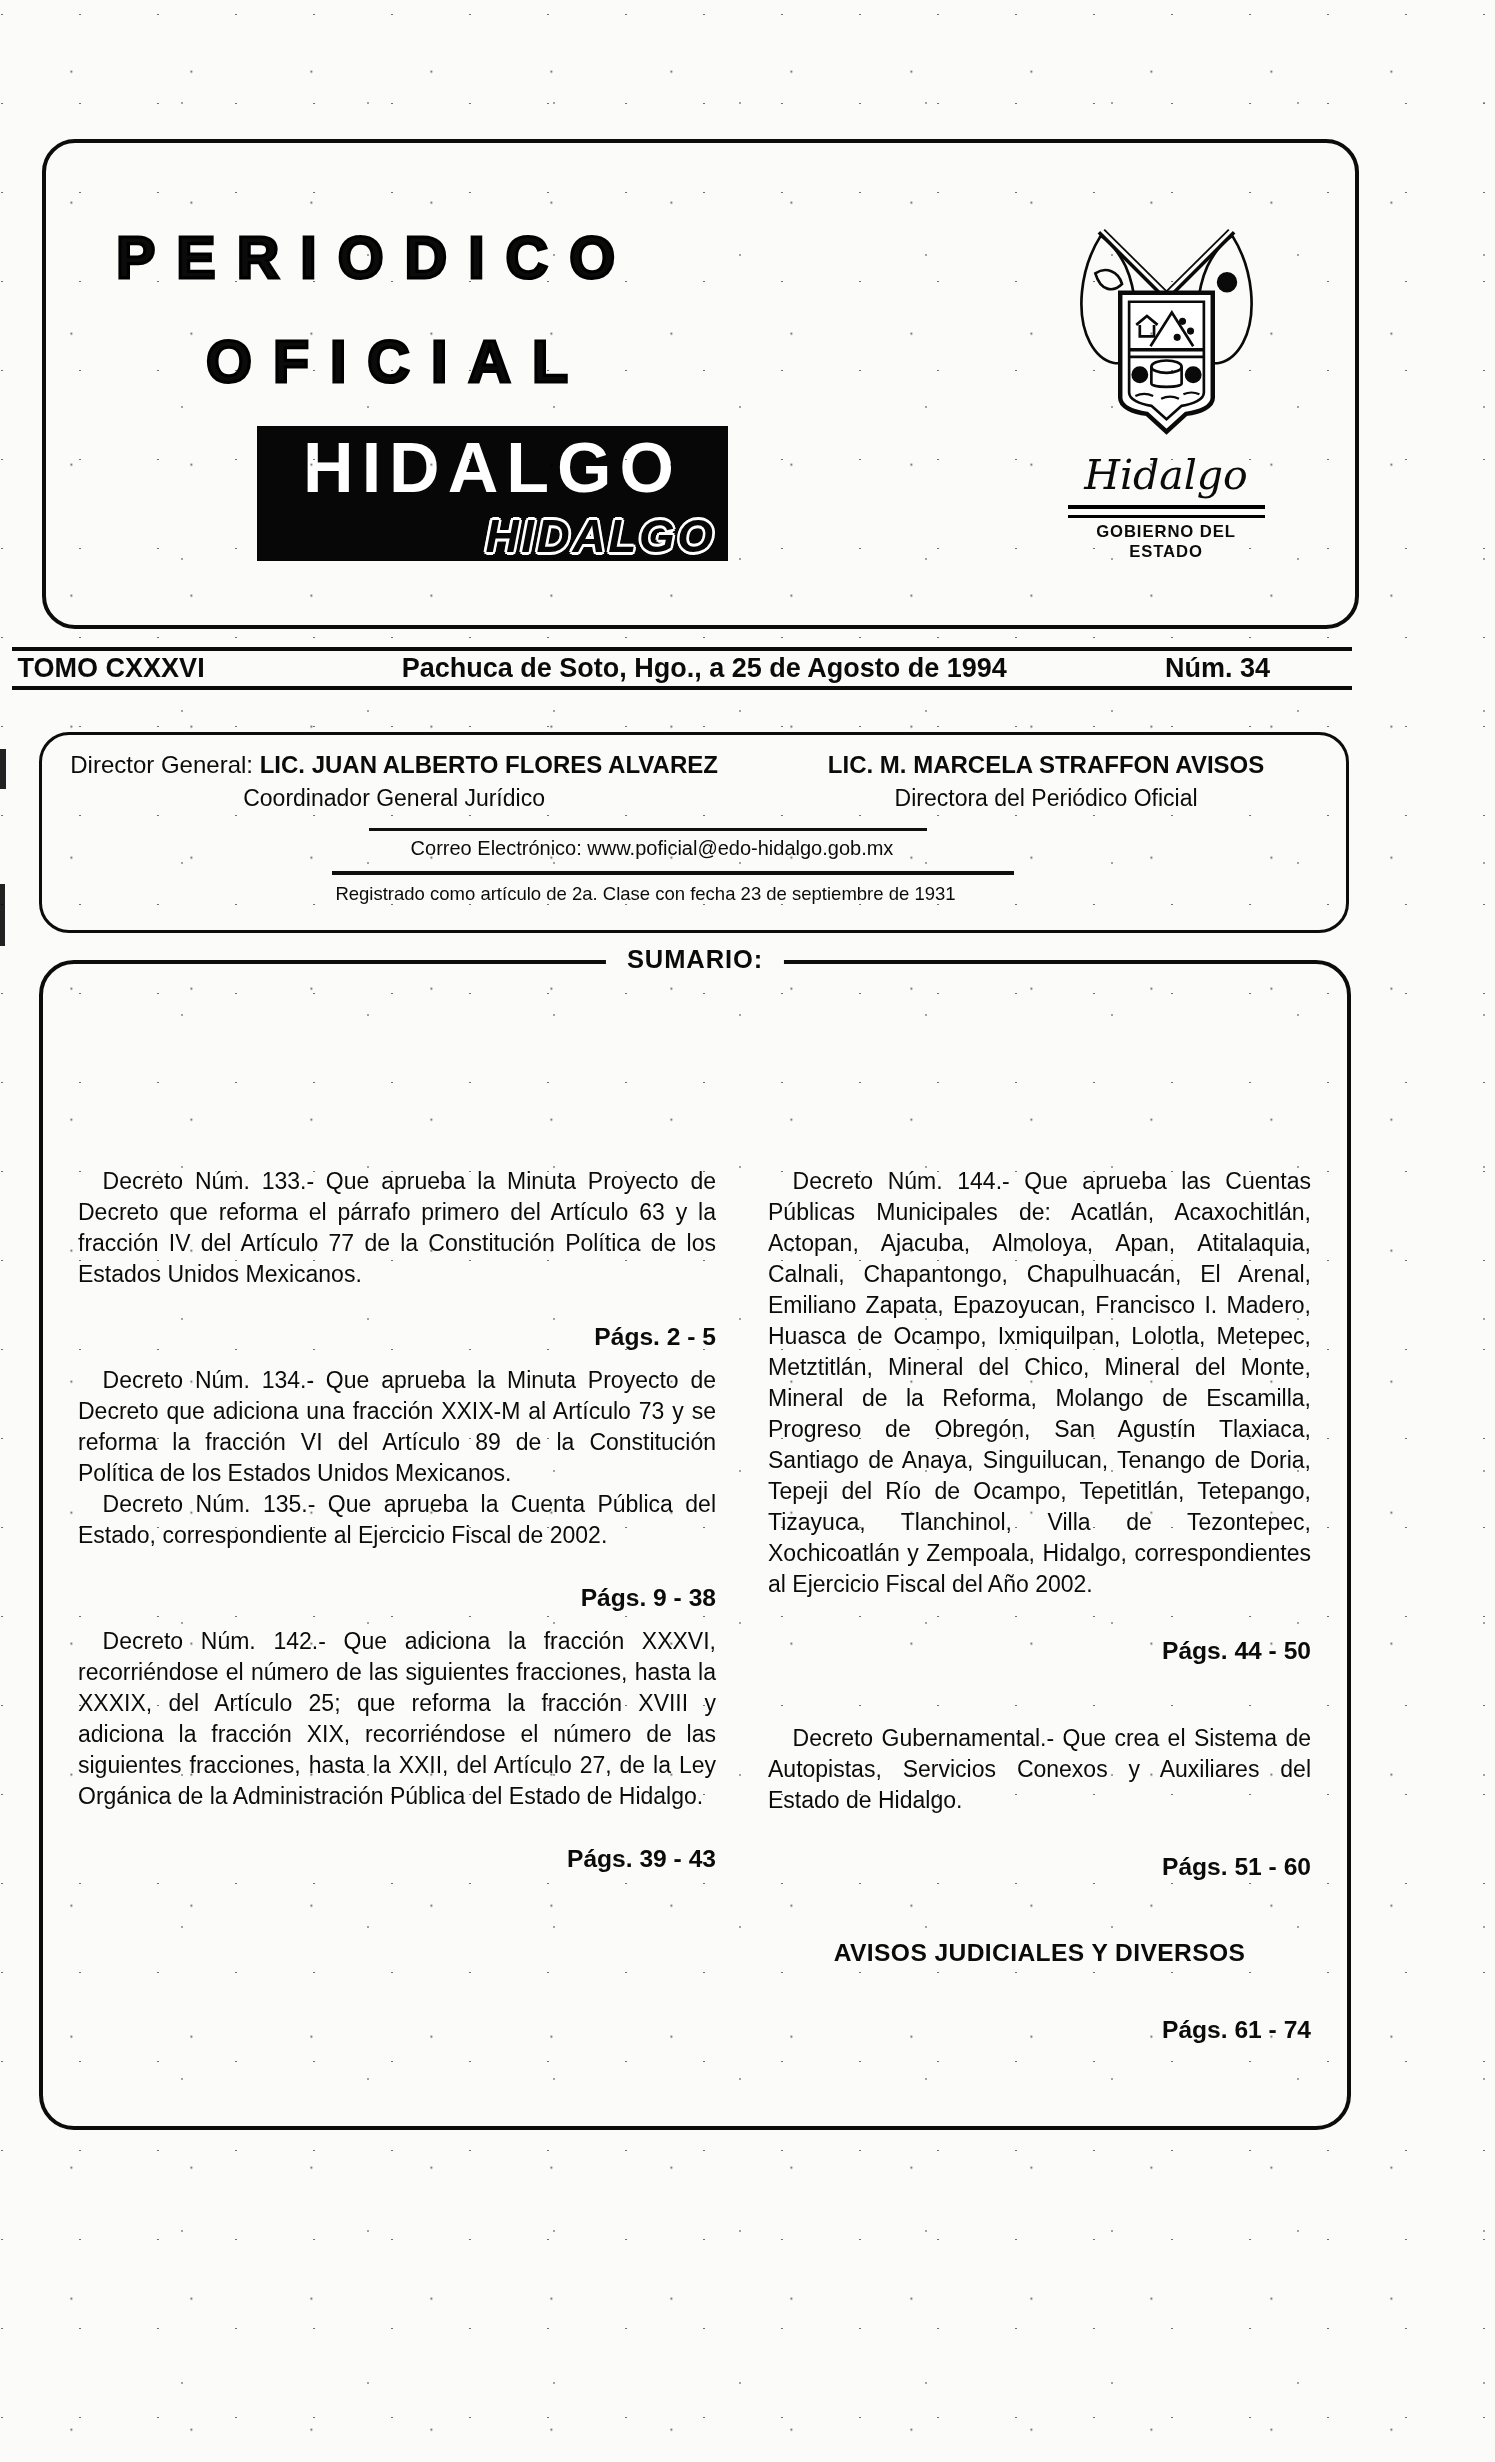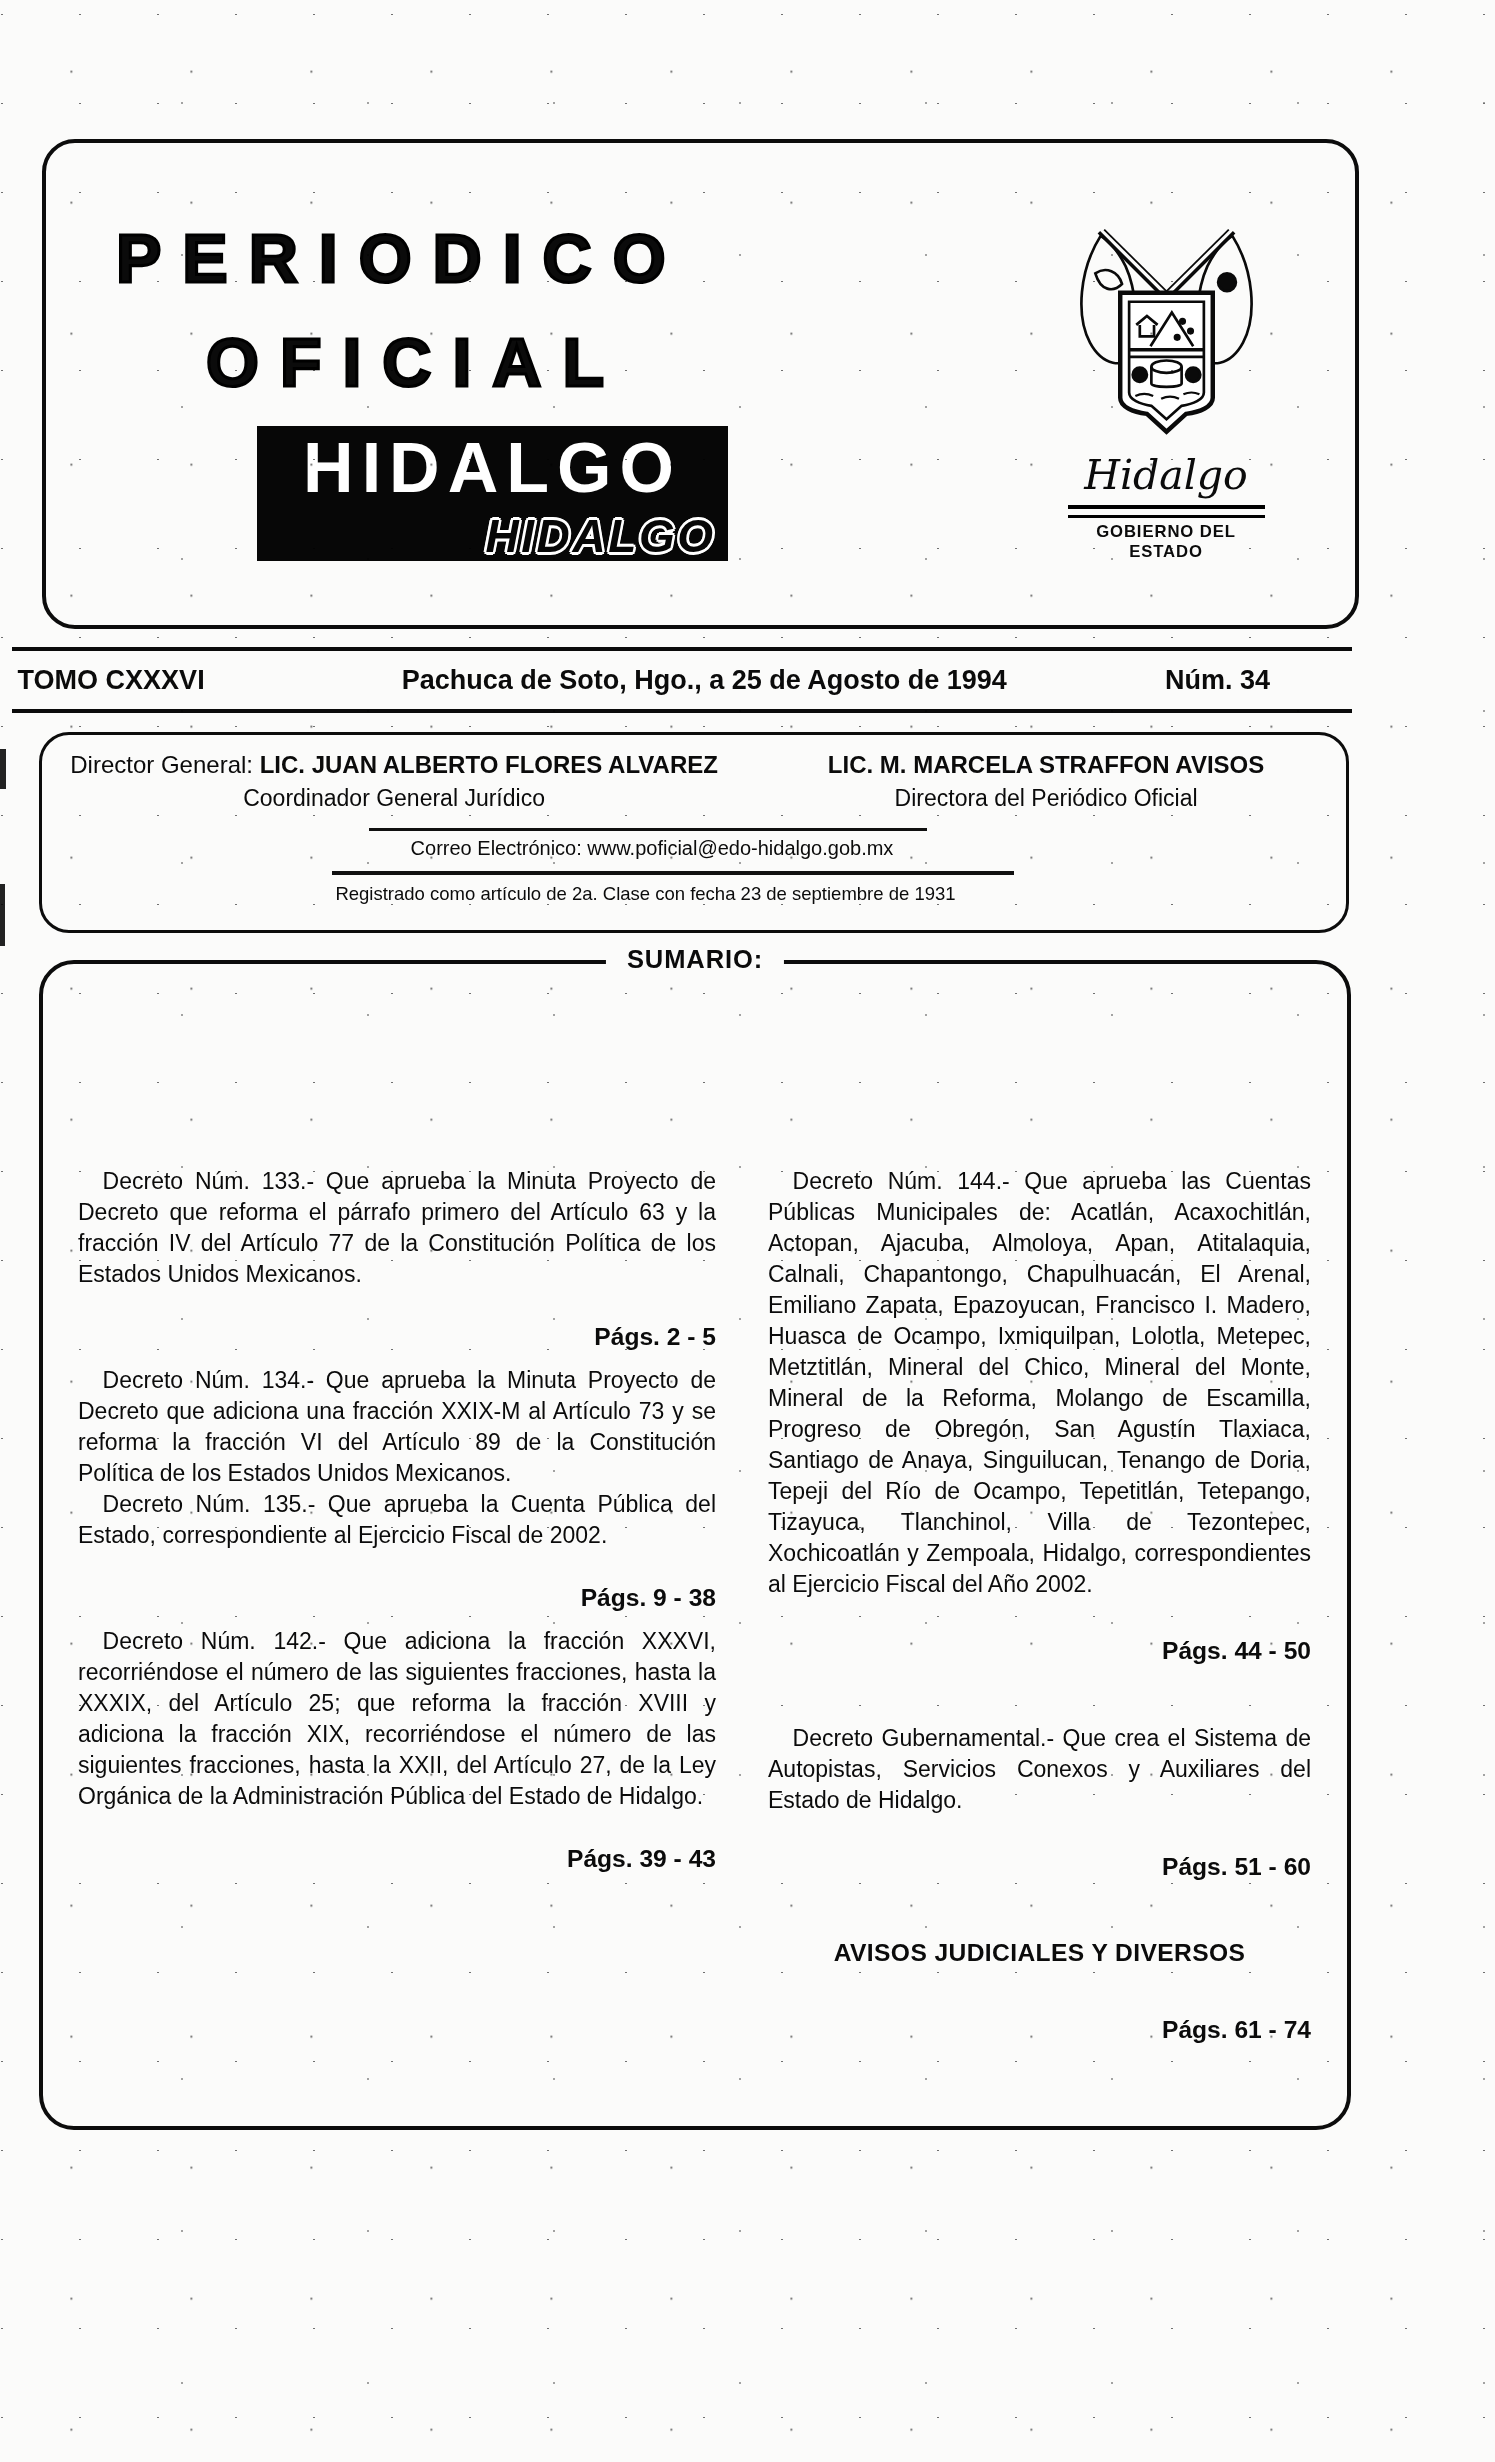--- a/index.html
+++ b/index.html
@@ -22,21 +22,21 @@
   .edge-mark{position:absolute;left:0;background:#222;}
   .m1{top:749px;width:6.2px;height:40px;}
   .m2{top:884px;width:5.3px;height:62px;}
 
   
   .masthead{
     position:absolute;left:42px;top:139px;width:1309px;height:482px;
     border:4.4px solid #0c0c0c;border-radius:33px;
   }
   .title{position:absolute;left:70px;top:63px;line-height:104px;font-weight:bold;
-    font-size:68px;letter-spacing:21px;-webkit-text-stroke:3.1px #000;white-space:nowrap;}
+    font-size:59px;letter-spacing:21px;-webkit-text-stroke:3.1px #000;white-space:nowrap;}
   .title .t2{margin-left:90px;}
   .logo{position:absolute;left:211px;top:283px;width:471px;}
   .logo-bar1{
     height:84px;background:#070707;color:#fff;display:flex;align-items:center;justify-content:center;
     font-weight:bold;font-size:70px;letter-spacing:8px;
   }
   .logo-bar2{
     height:51px;background:#070707;display:flex;align-items:center;justify-content:flex-end;
     padding-right:12.3px;box-sizing:border-box;
   }
@@ -46,21 +46,21 @@
       -1.8px -1.8px 0 #fff,1.8px -1.8px 0 #fff,-1.8px 1.8px 0 #fff,1.8px 1.8px 0 #fff;
   }
   .emblem{position:absolute;left:1018px;top:84px;width:204px;text-align:center;}
   .emblem-script{font-family:"DejaVu Serif", serif;font-style:italic;font-size:41px;line-height:46px;margin-top:3.5px;}
   .emblem-rule{height:6.2px;border-top:4.4px solid #000;border-bottom:3.5px solid #000;margin:7px 3.5px 4.4px;}
   .emblem-caption{font-weight:bold;font-size:16.7px;letter-spacing:0.9px;}
 
   
   .issue-bar{position:absolute;left:12.3px;top:647px;width:1340px;}
   .issue-rule{border-top:4.4px solid #0b0b0b;}
-  .issue-row{display:flex;align-items:center;height:58px;font-weight:bold;font-size:27px;padding:0 5.3px;}
+  .issue-row{display:flex;align-items:center;height:35px;font-weight:bold;font-size:27px;padding:0 5.3px;}
   .issue-row .tome{width:264px;}
   .issue-row .pdate{flex:1;text-align:center;}
   .issue-row .num{width:220px;text-align:right;padding-right:77px;box-sizing:border-box;}
 
   
   .director-box{
     position:absolute;left:39px;top:732px;width:1310px;height:201px;box-sizing:border-box;
     border:3.5px solid #0c0c0c;border-radius:30px;
   }
   .dir-row{display:flex;padding-top:16px;}

